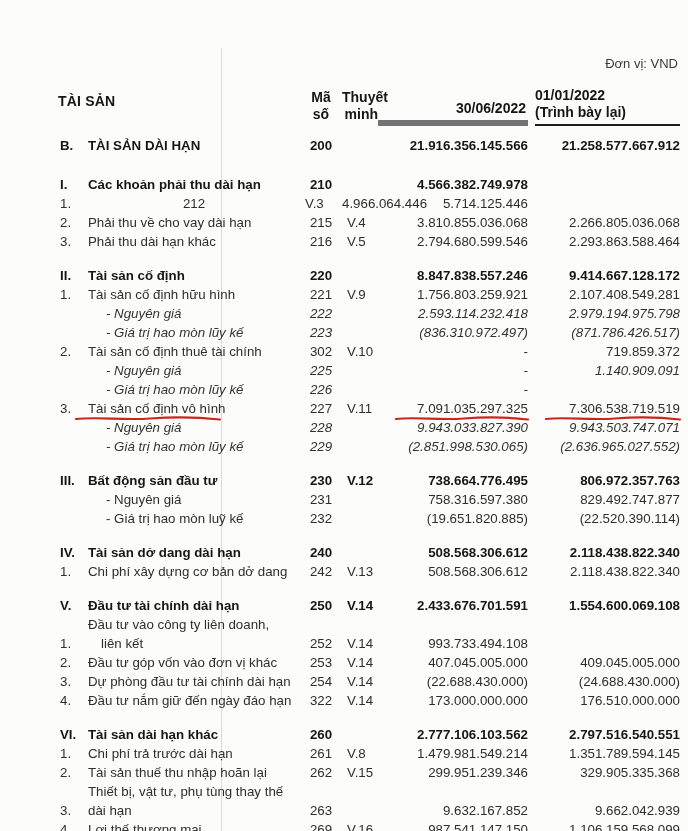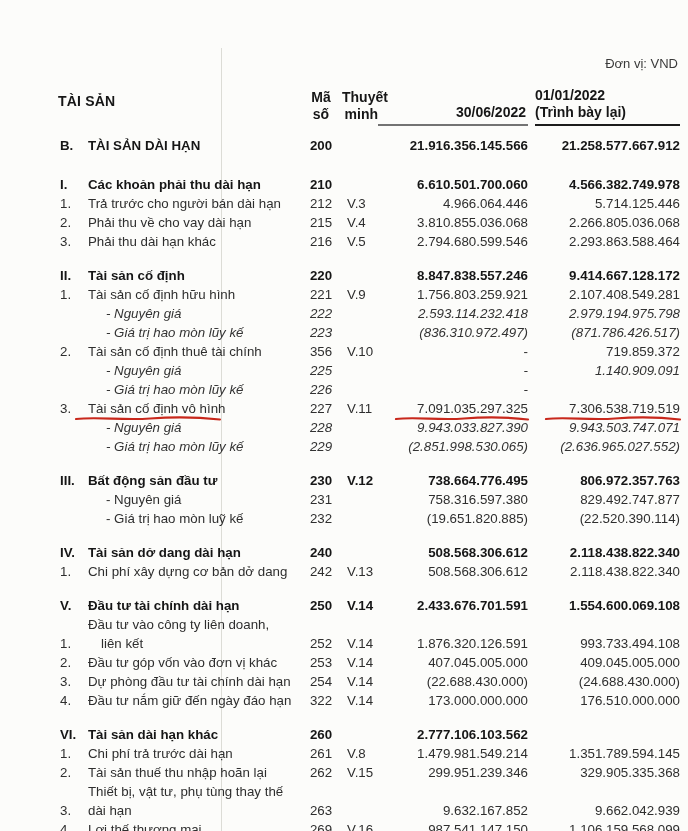--- a/index.html
+++ b/index.html
@@ -26,21 +26,21 @@
     display:grid;
     grid-template-columns:30px 212px 42px 36px 150px 152px;
     align-items:end;
   }
   
   .hdr{min-height:44px;font-weight:bold;color:#161616;font-size:14px;}
   .hdr .h-assets{grid-column:1/3;align-self:center;padding-bottom:6px;letter-spacing:.2px;}
   .hdr .h-code{text-align:center;line-height:17px;padding-bottom:3px;}
   .hdr .h-note{text-align:right;line-height:17px;padding-bottom:3px;}
   .hdr .h-cur{text-align:right;}
-  .hdr .h-cur .ubox{border-bottom:2px solid #737373;padding:0 2px 4px 0;}
+  .hdr .h-cur .ubox{border-bottom:6px solid #737373;padding:0 2px 4px 0;}
   .hdr .h-pri{text-align:left;}
   .hdr .h-pri .ubox{border-bottom:2px solid #1c1c1c;margin-left:7px;padding:0 0 3px 0;line-height:17px;}
   
   #rows{margin-top:10px;font-size:13.3px;}
   .row{line-height:19px;}
   .row.gap{margin-top:15px;}
   .row.gap-lg{margin-top:20px;}
   .row.bold{font-weight:bold;color:#161616;}
   .row.italic{font-style:italic;color:#333;}
   .c-marker{padding-left:2px;}
@@ -108,28 +108,24 @@
           <div class="c-v1"><span>21.916.356.145.566</span></div>
           <div class="c-v2"><span>21.258.577.667.912</span></div>
         </div>
         <div class="grid row bold gap-lg">
           <div class="c-marker">I.</div>
           <div class="c-label">
             <div class="line1">Các khoản phải thu dài hạn</div>
           </div>
           <div class="c-code">210</div>
           <div class="c-note"></div>
-          <div class="c-v1"><span>6.610.501.700.060</span></div>
           <div class="c-v2"><span>4.566.382.749.978</span></div>
         </div>
         <div class="grid row">
           <div class="c-marker">1.</div>
-          <div class="c-label">
-            <div class="line1">Trả trước cho người bán dài hạn</div>
-          </div>
           <div class="c-code">212</div>
           <div class="c-note">V.3</div>
           <div class="c-v1"><span>4.966.064.446</span></div>
           <div class="c-v2"><span>5.714.125.446</span></div>
         </div>
         <div class="grid row">
           <div class="c-marker">2.</div>
           <div class="c-label">
             <div class="line1">Phải thu về cho vay dài hạn</div>
           </div>
@@ -186,21 +182,21 @@
           <div class="c-code">223</div>
           <div class="c-note"></div>
           <div class="c-v1"><span>(836.310.972.497)</span></div>
           <div class="c-v2"><span>(871.786.426.517)</span></div>
         </div>
         <div class="grid row">
           <div class="c-marker">2.</div>
           <div class="c-label">
             <div class="line1">Tài sản cố định thuê tài chính</div>
           </div>
-          <div class="c-code">356</div>
+          <div class="c-code">302</div>
           <div class="c-note">V.10</div>
           <div class="c-v1"><span>-</span></div>
           <div class="c-v2"><span>719.859.372</span></div>
         </div>
         <div class="grid row italic">
           <div class="c-marker"></div>
           <div class="c-label sub">
             <div class="line1">- Nguyên giá</div>
           </div>
           <div class="c-code">225</div>
@@ -321,21 +317,20 @@
           <div class="c-v2"><span>1.554.600.069.108</span></div>
         </div>
         <div class="grid row">
           <div class="c-marker">1.</div>
           <div class="c-label">
             <div class="line1">Đầu tư vào công ty liên doanh,</div>
             <div class="line2 ind">liên kết</div>
           </div>
           <div class="c-code">252</div>
           <div class="c-note">V.14</div>
-          <div class="c-v1"><span>1.876.320.126.591</span></div>
           <div class="c-v2"><span>993.733.494.108</span></div>
         </div>
         <div class="grid row">
           <div class="c-marker">2.</div>
           <div class="c-label">
             <div class="line1">Đầu tư góp vốn vào đơn vị khác</div>
           </div>
           <div class="c-code">253</div>
           <div class="c-note">V.14</div>
           <div class="c-v1"><span>407.045.005.000</span></div>
@@ -362,20 +357,21 @@
           <div class="c-v2"><span>176.510.000.000</span></div>
         </div>
         <div class="grid row bold gap">
           <div class="c-marker">VI.</div>
           <div class="c-label">
             <div class="line1">Tài sản dài hạn khác</div>
           </div>
           <div class="c-code">260</div>
           <div class="c-note"></div>
           <div class="c-v1"><span>2.777.106.103.562</span></div>
+          <div class="c-v2"><span>2.797.516.540.551</span></div>
         </div>
         <div class="grid row">
           <div class="c-marker">1.</div>
           <div class="c-label">
             <div class="line1">Chi phí trả trước dài hạn</div>
           </div>
           <div class="c-code">261</div>
           <div class="c-note">V.8</div>
           <div class="c-v1"><span>1.479.981.549.214</span></div>
           <div class="c-v2"><span>1.351.789.594.145</span></div>

